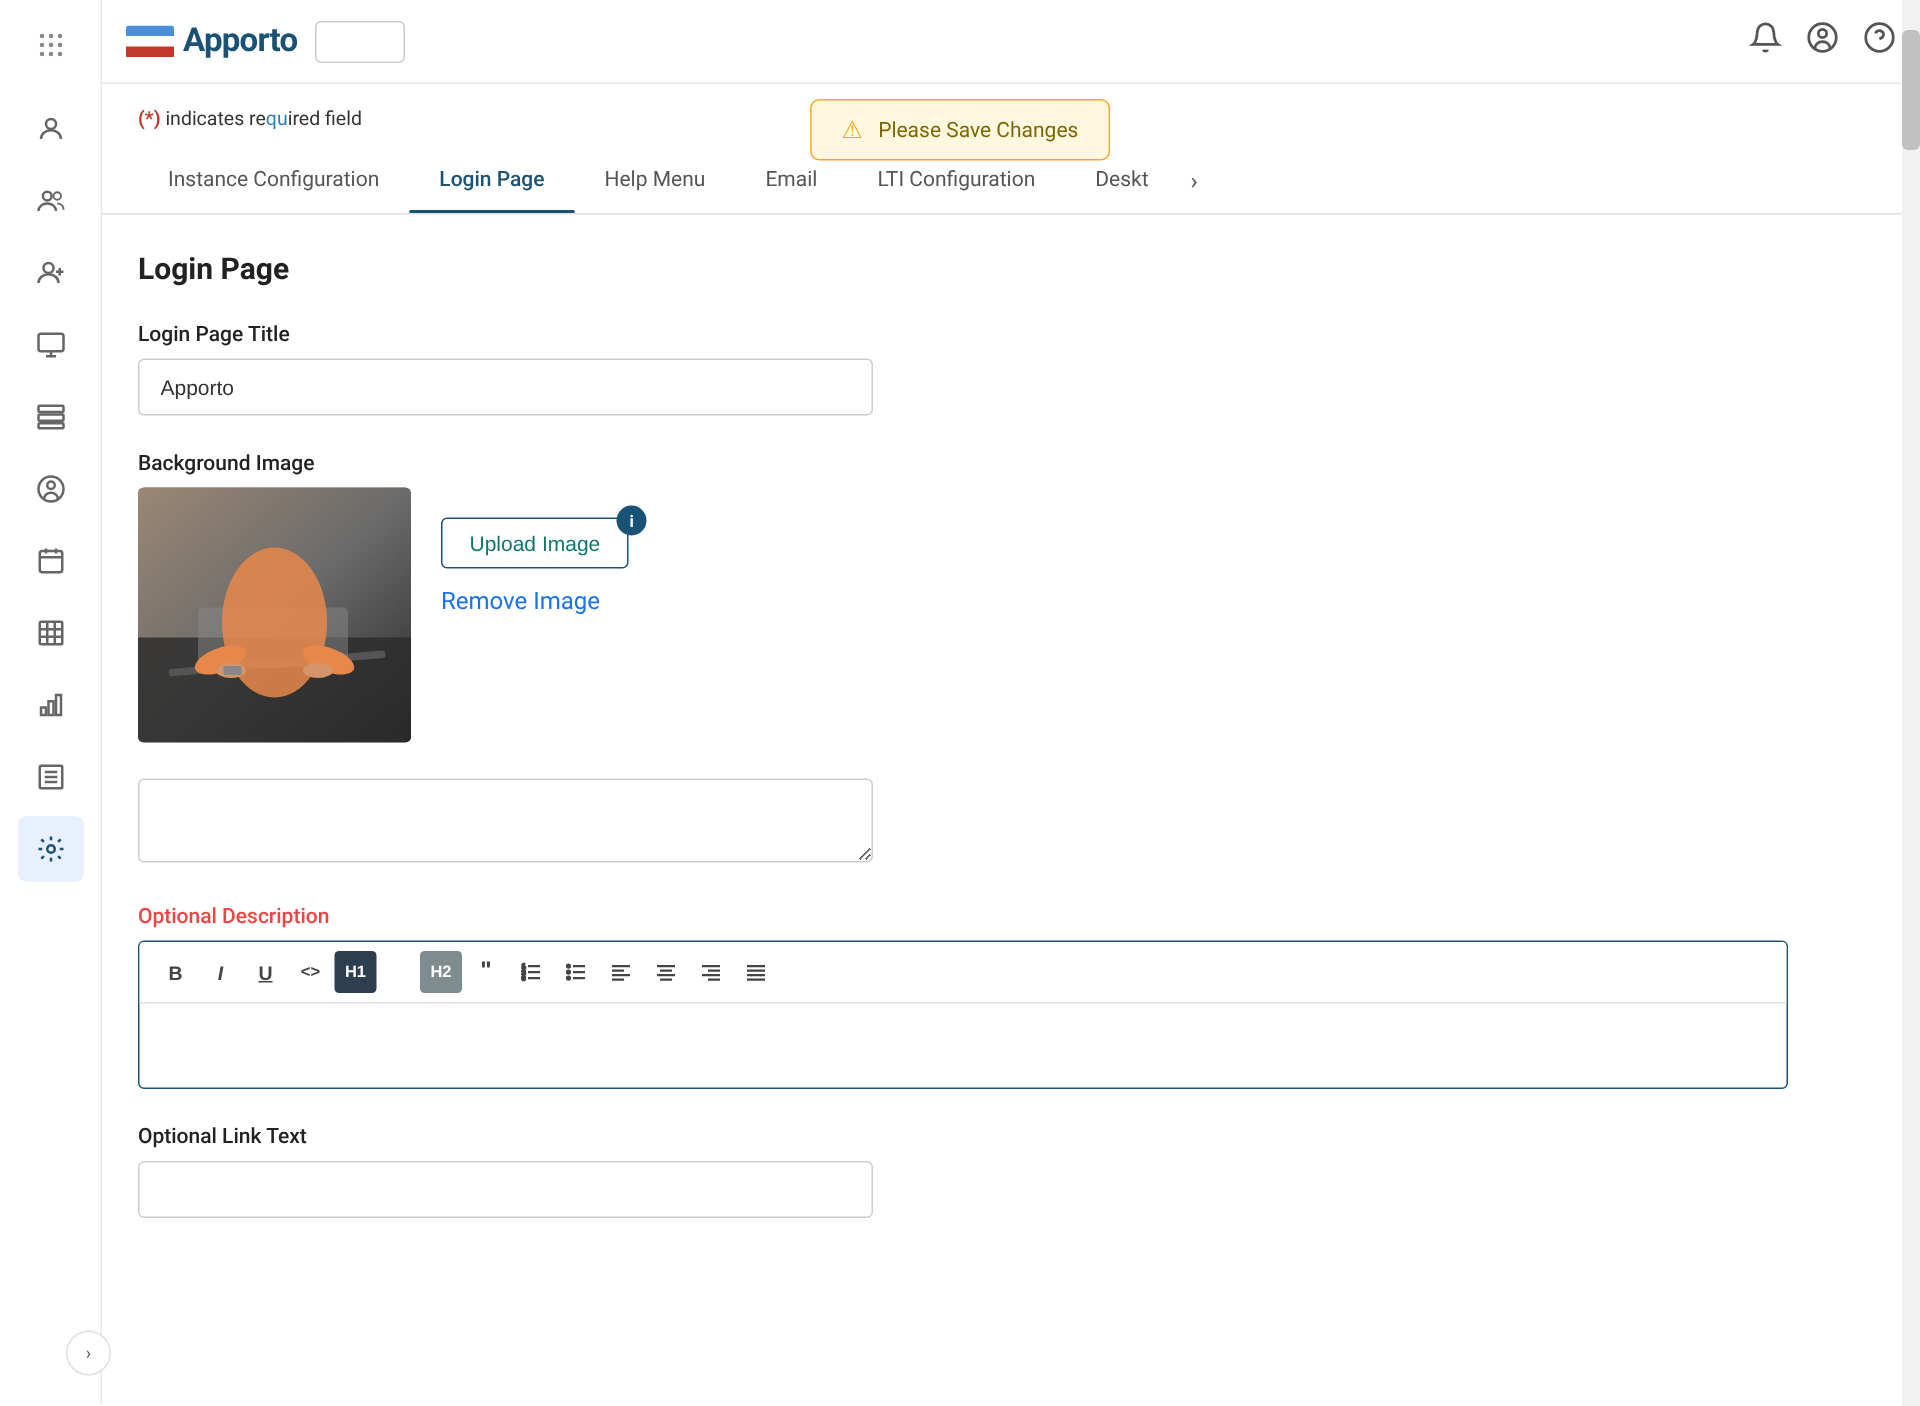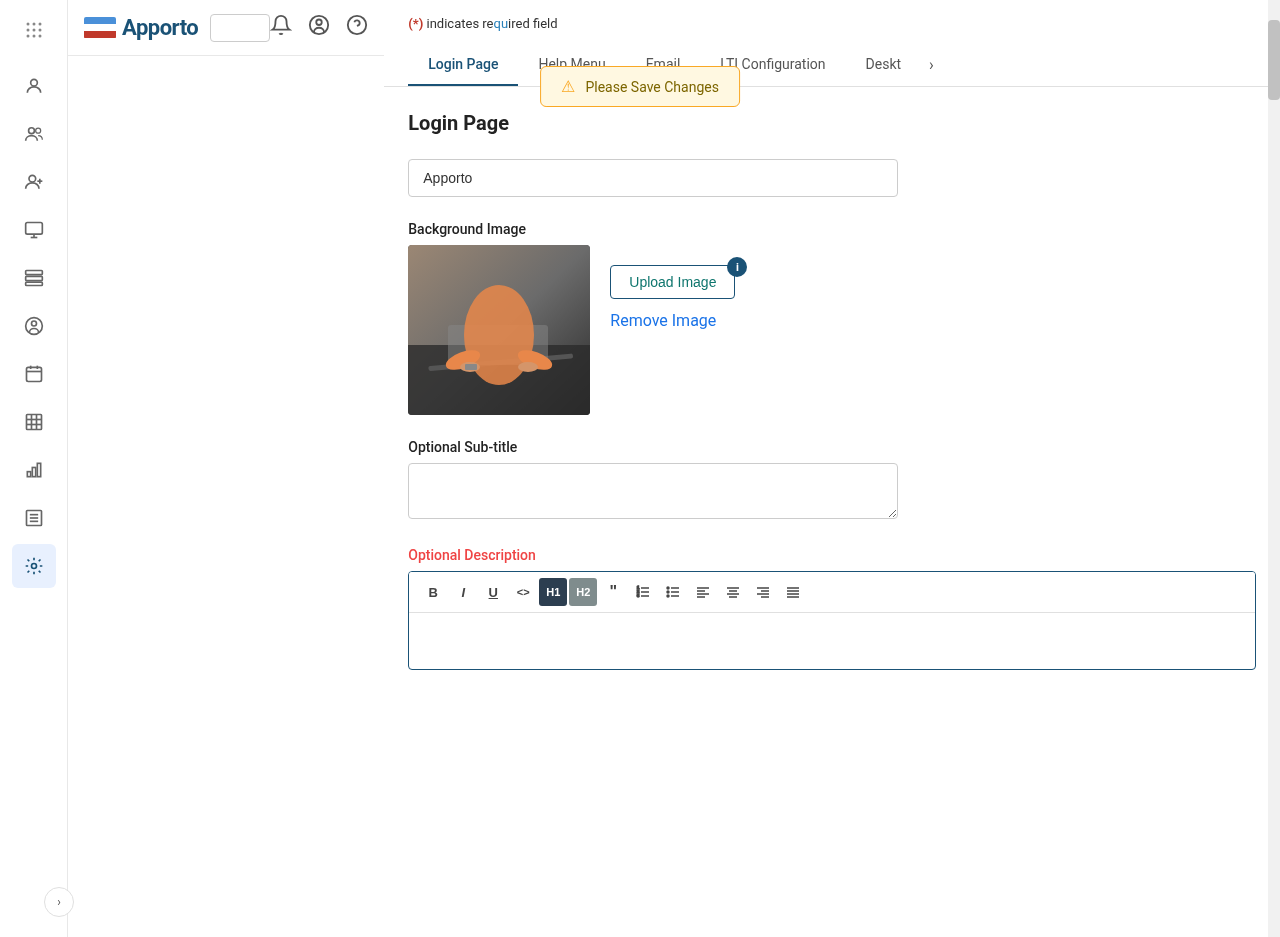--- a/index.html
+++ b/index.html
@@ -20,21 +20,21 @@
       position: relative; z-index: 10;
     }
     .rail-icon {
       width: 44px; height: 44px; display: flex; align-items: center; justify-content: center;
       border-radius: 6px; cursor: pointer; color: #666; font-size: 18px;
     }
     .rail-icon.active { background: #e8f0fe; color: #1a73e8; }
 
     
     .main-area {
-      flex: 1; display: flex; overflow: hidden;
+      flex: 1; display: flex; flex-direction: column; overflow: hidden;
     }
 
     
     .top-bar {
       height: 56px; border-bottom: 1px solid #e8e8e8; display: flex; align-items: center;
       padding: 0 16px; justify-content: space-between; flex-shrink: 0;
     }
     .top-bar-left { display: flex; align-items: center; gap: 12px; }
     .logo-area { display: flex; align-items: center; gap: 6px; }
     .top-bar-right { display: flex; align-items: center; gap: 16px; color: #555; }
@@ -116,21 +116,21 @@
     .rte-toolbar {
       display: flex; align-items: center; padding: 6px 10px; gap: 2px;
       border-bottom: 1px solid #e0e0e0; background: #fff;
     }
     .rte-btn {
       width: 28px; height: 28px; display: flex; align-items: center; justify-content: center;
       border: none; background: transparent; cursor: pointer; border-radius: 3px;
       font-size: 13px; color: #444; font-weight: bold;
     }
     .rte-btn.h1 { font-size: 11px; background: #2c3e50; color: #fff; border-radius: 3px; }
-    .rte-btn.h2 { font-size: 11px; background: #7f8c8d; color: #fff; border-radius: 3px; }
+    .rte-btn.h2 { font-size: 11px; background: #7f8c8d; color: #fff; border-radius: 3px; margin-left: 27px; }
     .rte-content { min-height: 56px; padding: 12px 14px; font-size: 14px; color: #333; }
 
     .opt-desc-label { font-size: 14px; font-weight: 500; color: #ef4444; margin-bottom: 8px; }
 
     
     .opt-link-label { font-size: 14px; font-weight: 500; color: #222; margin-bottom: 8px; }
 
     
     .sidebar-collapse {
       position: absolute; bottom: 20px; left: 44px; width: 30px; height: 30px;
@@ -291,32 +291,34 @@
   </div>
 
   <div class="content-scroll">
 
     <div class="required-notice">
       <span style="color:#c0392b;font-weight:bold;">(*)</span>
       <span> indicates re</span><span style="color:#2980b9;">qu</span><span>ired field</span>
     </div>
 
     <div class="tabs">
+      <div class="tab">Instance Configuration</div>
       <div class="tab active">Login Page</div>
       <div class="tab">Help Menu</div>
       <div class="tab">Email</div>
       <div class="tab">LTI Configuration</div>
       <div class="tab">Deskt</div>
       <div class="tab-more">›</div>
     </div>
 
     <div class="page-content">
       <h2 class="page-heading">Login Page</h2>
 
       <div class="section">
+        <div class="field-label">Login Page Title</div>
         <input class="text-input" type="text" value="Apporto" style="">
       </div>
 
       <div class="section">
         <div class="field-label">Background Image</div>
         <div class="bg-image-container">
 
           <div class="bg-image-preview">
             <svg width="182" height="170" viewBox="0 0 182 170" xmlns="http://www.w3.org/2000/svg">
 
@@ -351,21 +353,20 @@
             <div style="position:relative;display:inline-block;">
               <button class="upload-btn">Upload Image</button>
               <div class="info-badge">i</div>
             </div>
             <a class="remove-link">Remove Image</a>
           </div>
         </div>
       </div>
 
       <div class="section">
-        <div class="field-label">Optional Sub-title</div>
         <textarea class="subtitle-textarea" style=""></textarea>
       </div>
 
       <div class="section">
         <div class="opt-desc-label">Optional Description</div>
         <div class="rte-container">
           <div class="rte-toolbar">
             <button class="rte-btn">
                 <b>B</b>
               </button>
@@ -429,15 +430,19 @@
                   <line x1="1" y1="6" x2="13" y2="6"></line>
                   <line x1="1" y1="9" x2="13" y2="9"></line>
                   <line x1="1" y1="12" x2="13" y2="12"></line>
               </svg>
             </button>
           </div>
           <div class="rte-content" contenteditable="true" style=""></div>
         </div>
       </div>
 
+      <div class="section">
+        <div class="opt-link-label">Optional Link Text</div>
+        <input class="text-input" type="text" style="margin-top: 0px;">
+      </div>
     </div>
   </div>
 </div>
 
 </body></html>

